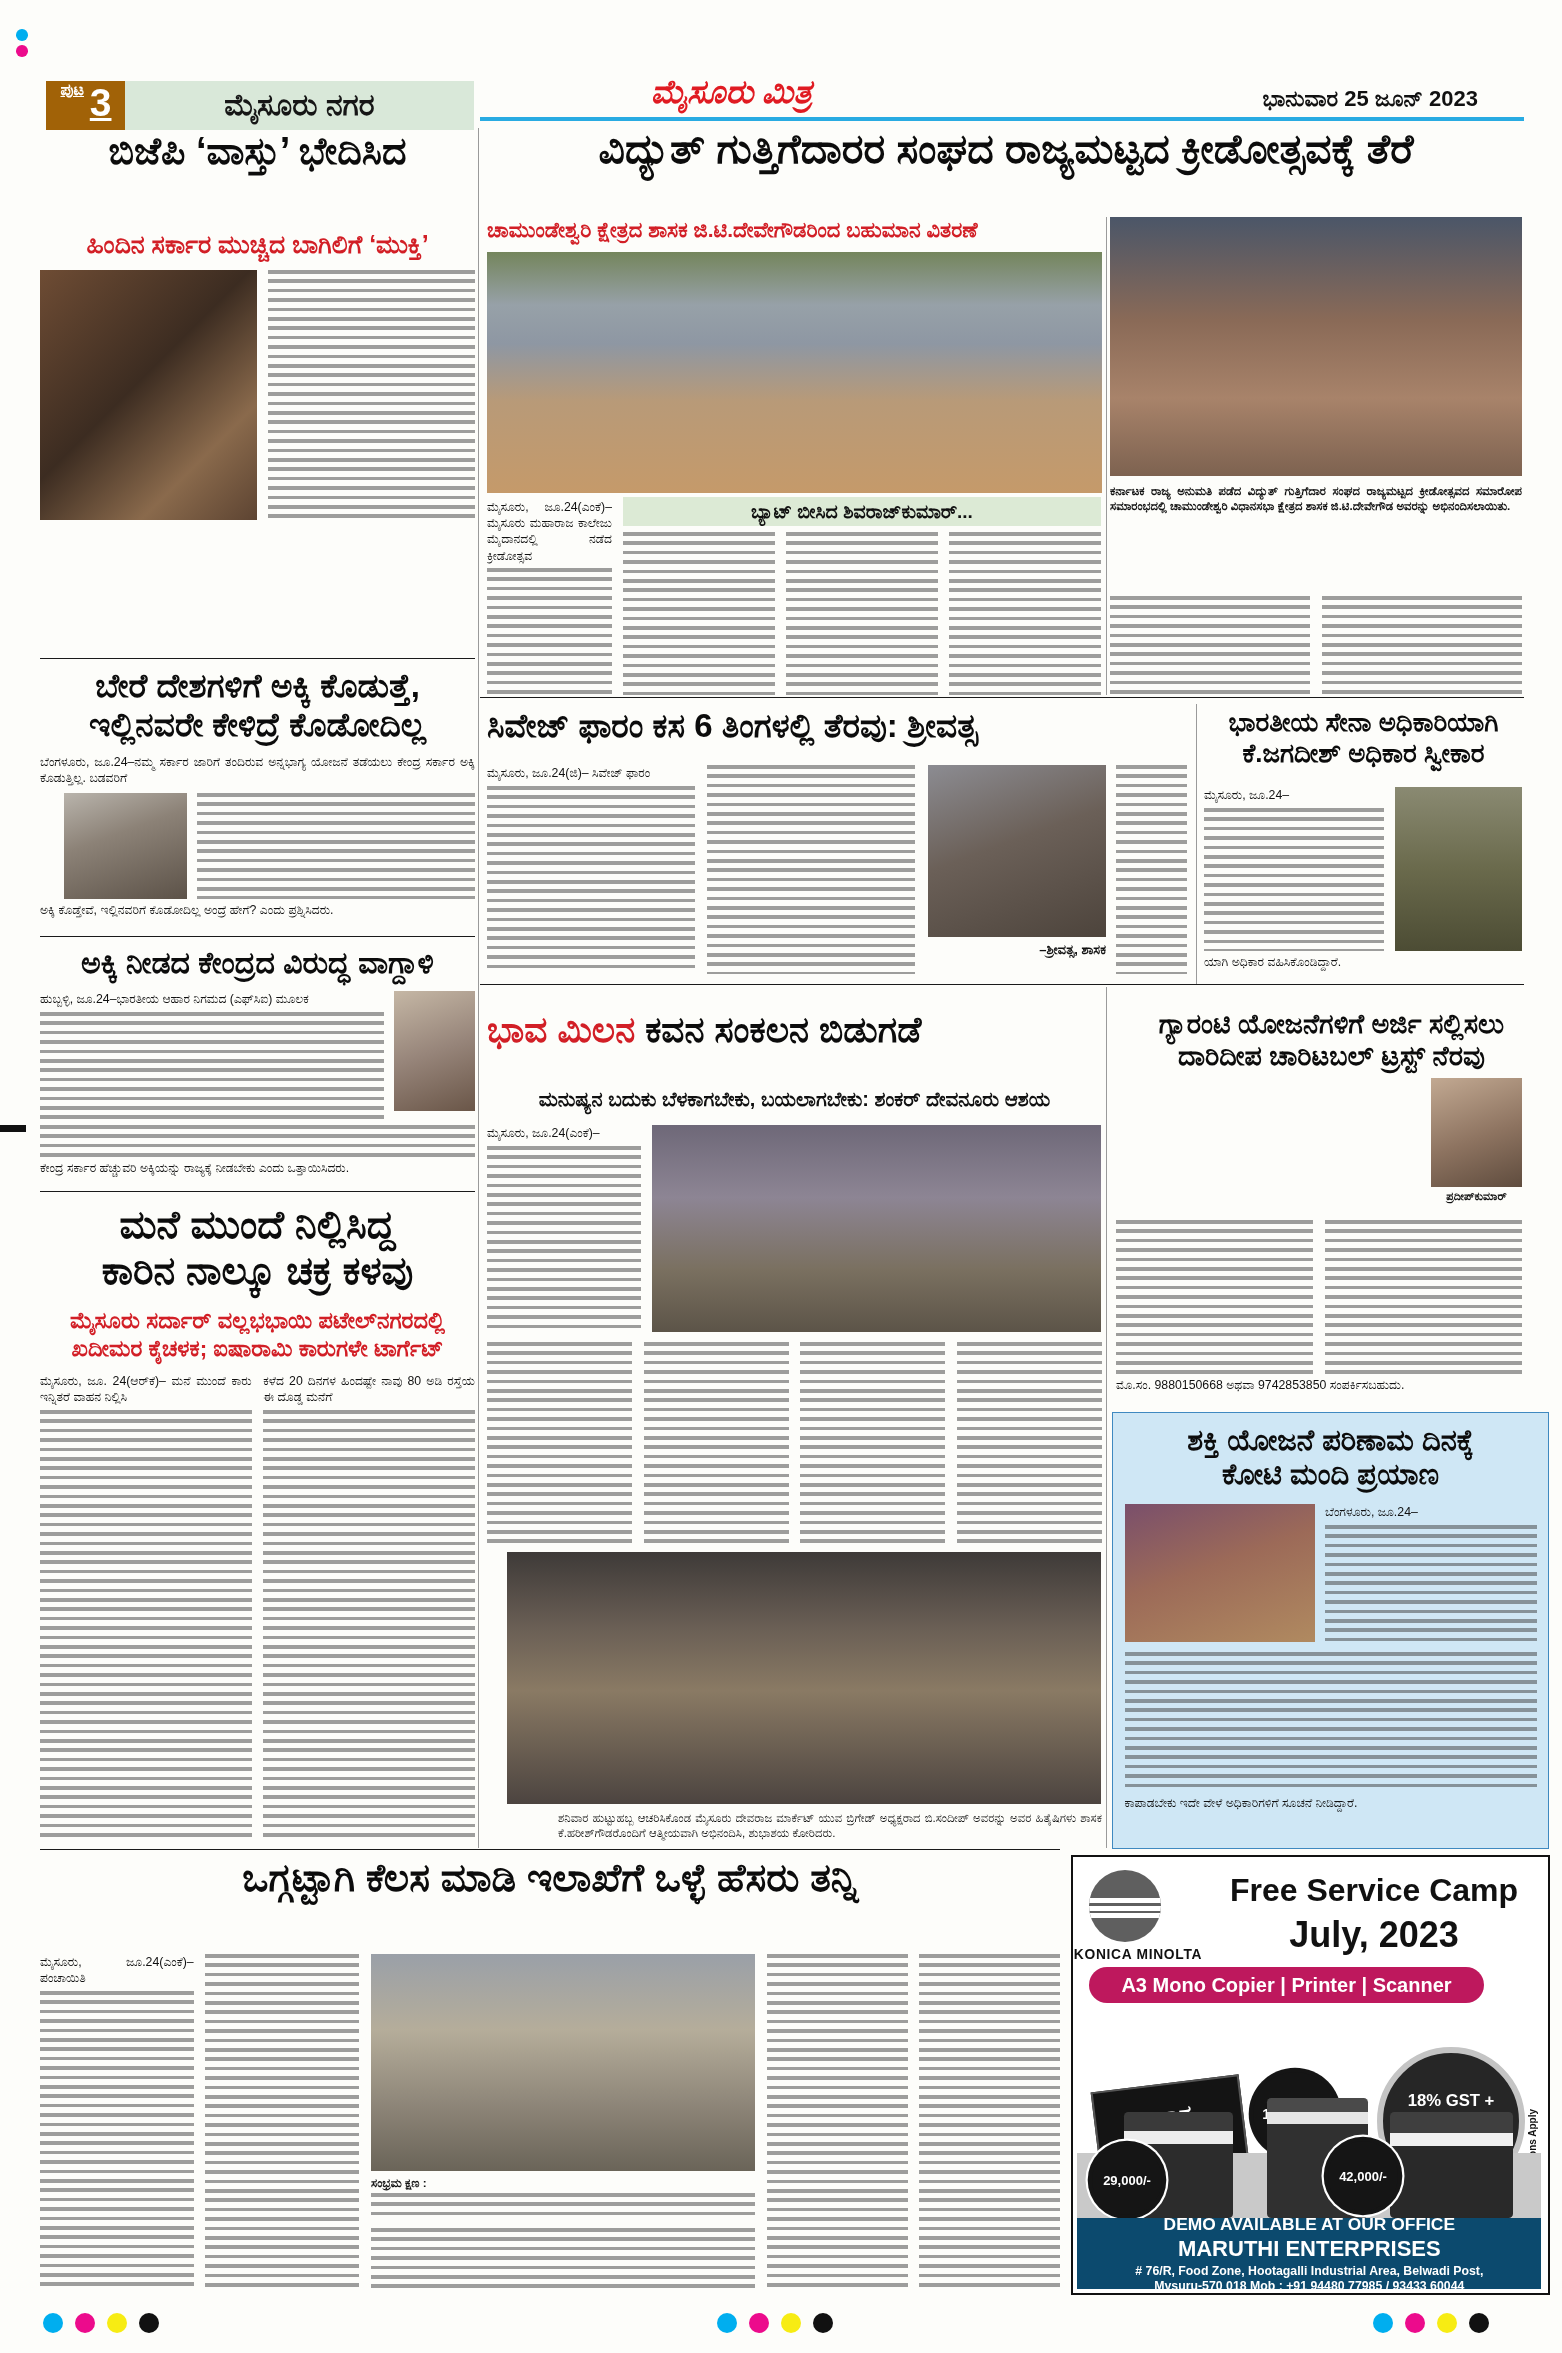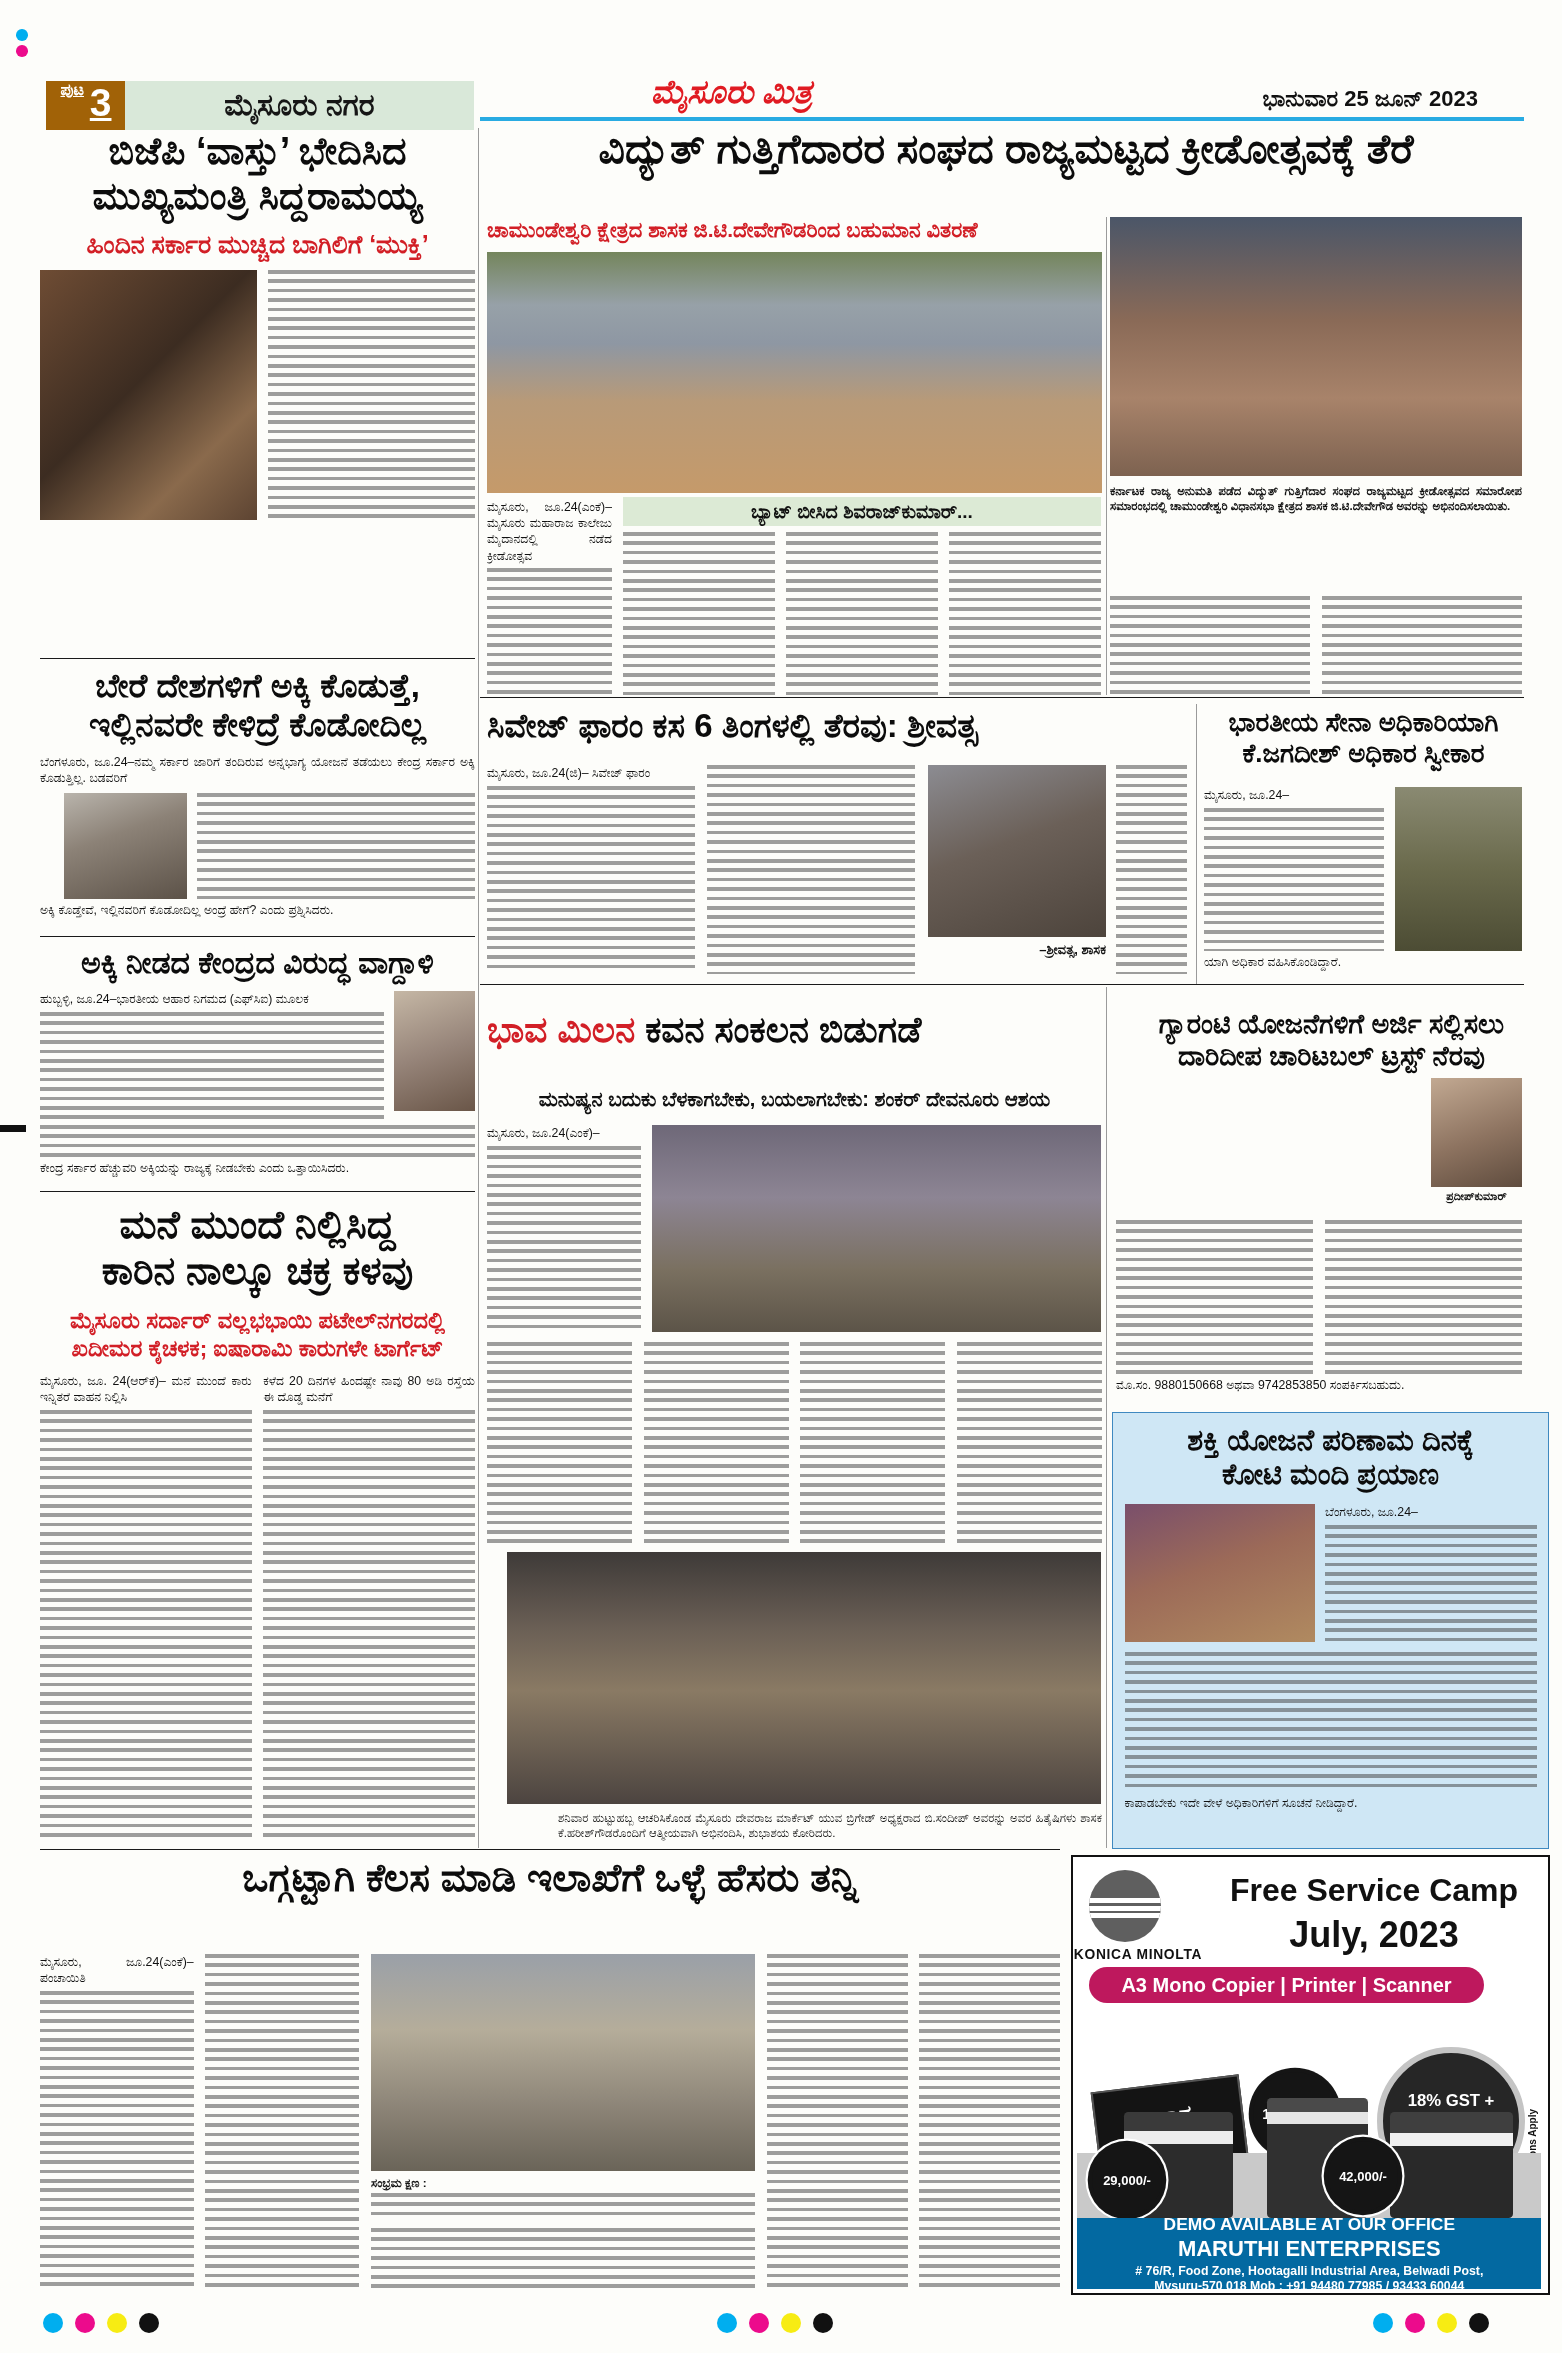--- a/index.html
+++ b/index.html
@@ -44,21 +44,21 @@
   .pill{background:#be185d;color:#fff;border-radius:22px;display:flex;align-items:center;
         justify-content:center;font-size:20px;font-weight:bold;}
   .brands{font-size:25px;font-weight:bold;line-height:1.12;}
   .sb{border-radius:50%;background:#151515;color:#fff;display:flex;align-items:center;
       justify-content:center;font-weight:bold;text-align:center;box-shadow:0 0 0 4.3px #151515, 0 0 0 6.5px #fff;}
   .gstc{border-radius:50%;background:#262626;border:6.5px solid #c4c4c4;color:#fff;display:flex;
         flex-direction:column;align-items:center;justify-content:center;font-weight:bold;font-size:16.7px;line-height:1.2;}
   .offer{background:#141414;color:#fff;display:flex;flex-direction:column;align-items:center;
          justify-content:center;transform:rotate(-7deg);border:2.2px solid #555;}
   .copier{border-radius:4.3px;}
-  .adstrip{background:#0369a1;color:#fff;text-align:center;display:flex;flex-direction:column;
+  .adstrip{background:#0c4a6e;color:#fff;text-align:center;display:flex;flex-direction:column;
            justify-content:center;gap:1.4px;}
   .vertical{writing-mode:vertical-rl;transform:rotate(180deg);font-size:10px;font-weight:bold;}
   .dot{border-radius:50%;width:20px;height:20px;display:inline-block;margin-right:8.7px;}
 </style>
 </head>
 <body>
 
 <div class="page">
 
   <div class="abs" style="left:16px;top:29px;width:11.6px;height:11.6px;border-radius:50%;background:#00aeef;"></div>
@@ -81,21 +81,20 @@
 
   <div class="abs vr" style="left:478px;top:128px;height:1720px;"></div>
   <div class="abs vr" style="left:1106px;top:217px;height:478px;"></div>
   <div class="abs vr" style="left:1196px;top:704px;height:280px;"></div>
   <div class="abs vr" style="left:1106px;top:987px;height:861px;"></div>
 
   <div class="abs" style="left:0;top:1125px;width:26px;height:6.5px;background:#111;"></div>
 
   <div class="abs hl" style="left:40px;top:129px;width:435px;font-size:38px;">
     <div>ಬಿಜೆಪಿ ‘ವಾಸ್ತು’ ಭೇದಿಸಿದ</div>
-    <div>ಮುಖ್ಯಮಂತ್ರಿ ಸಿದ್ದರಾಮಯ್ಯ</div>
   </div>
   <div class="abs sub red" style="left:40px;top:229px;width:435px;font-size:25px;">
     <span>ಹಿಂದಿನ ಸರ್ಕಾರ ಮುಚ್ಚಿದ ಬಾಗಿಲಿಗೆ ‘ಮುಕ್ತಿ’</span>
   </div>
   <div class="abs photo" style="left:40px;top:270px;width:217px;height:250px;background:linear-gradient(135deg,#6e4c34 0%,#3c2c21 45%,#8a6a4c 75%,#5d4432 100%);"></div>
   <div class="abs blk" style="left:268px;top:270px;width:207px;height:250px;">
     <div class="gk fill"></div>
   </div>
   <div class="abs hr" style="left:40px;top:658px;width:435px;"></div>
 

